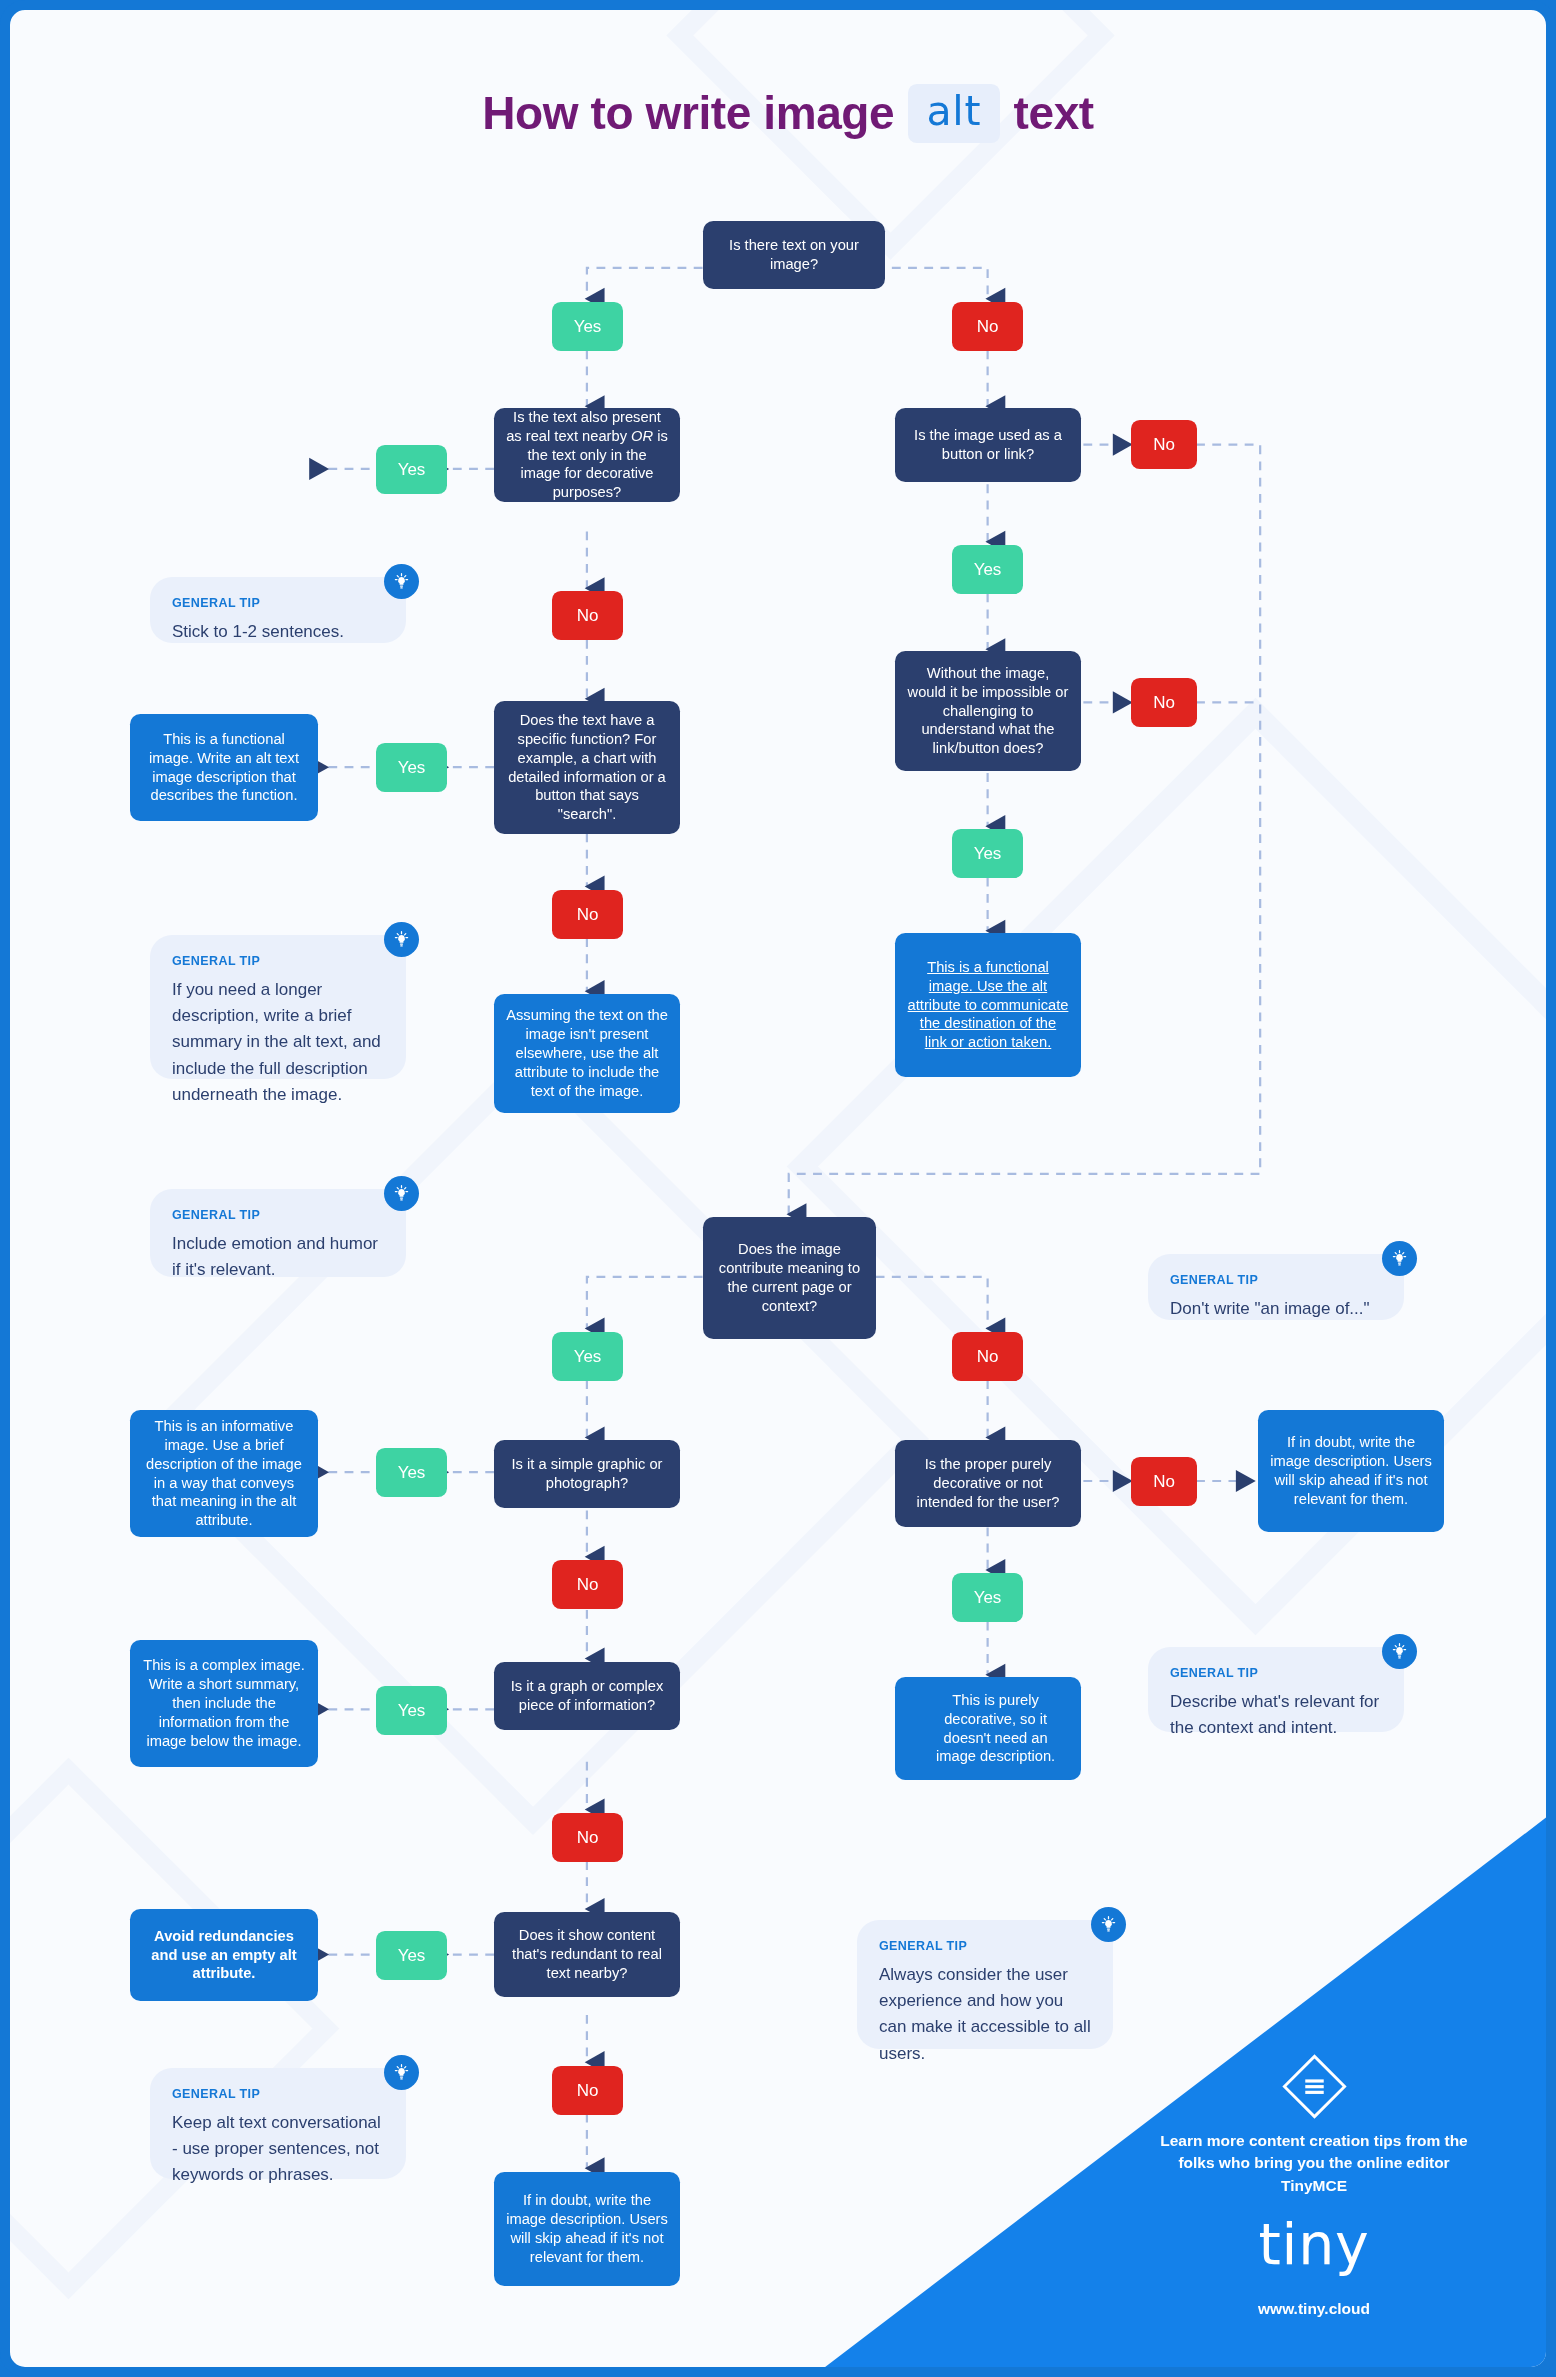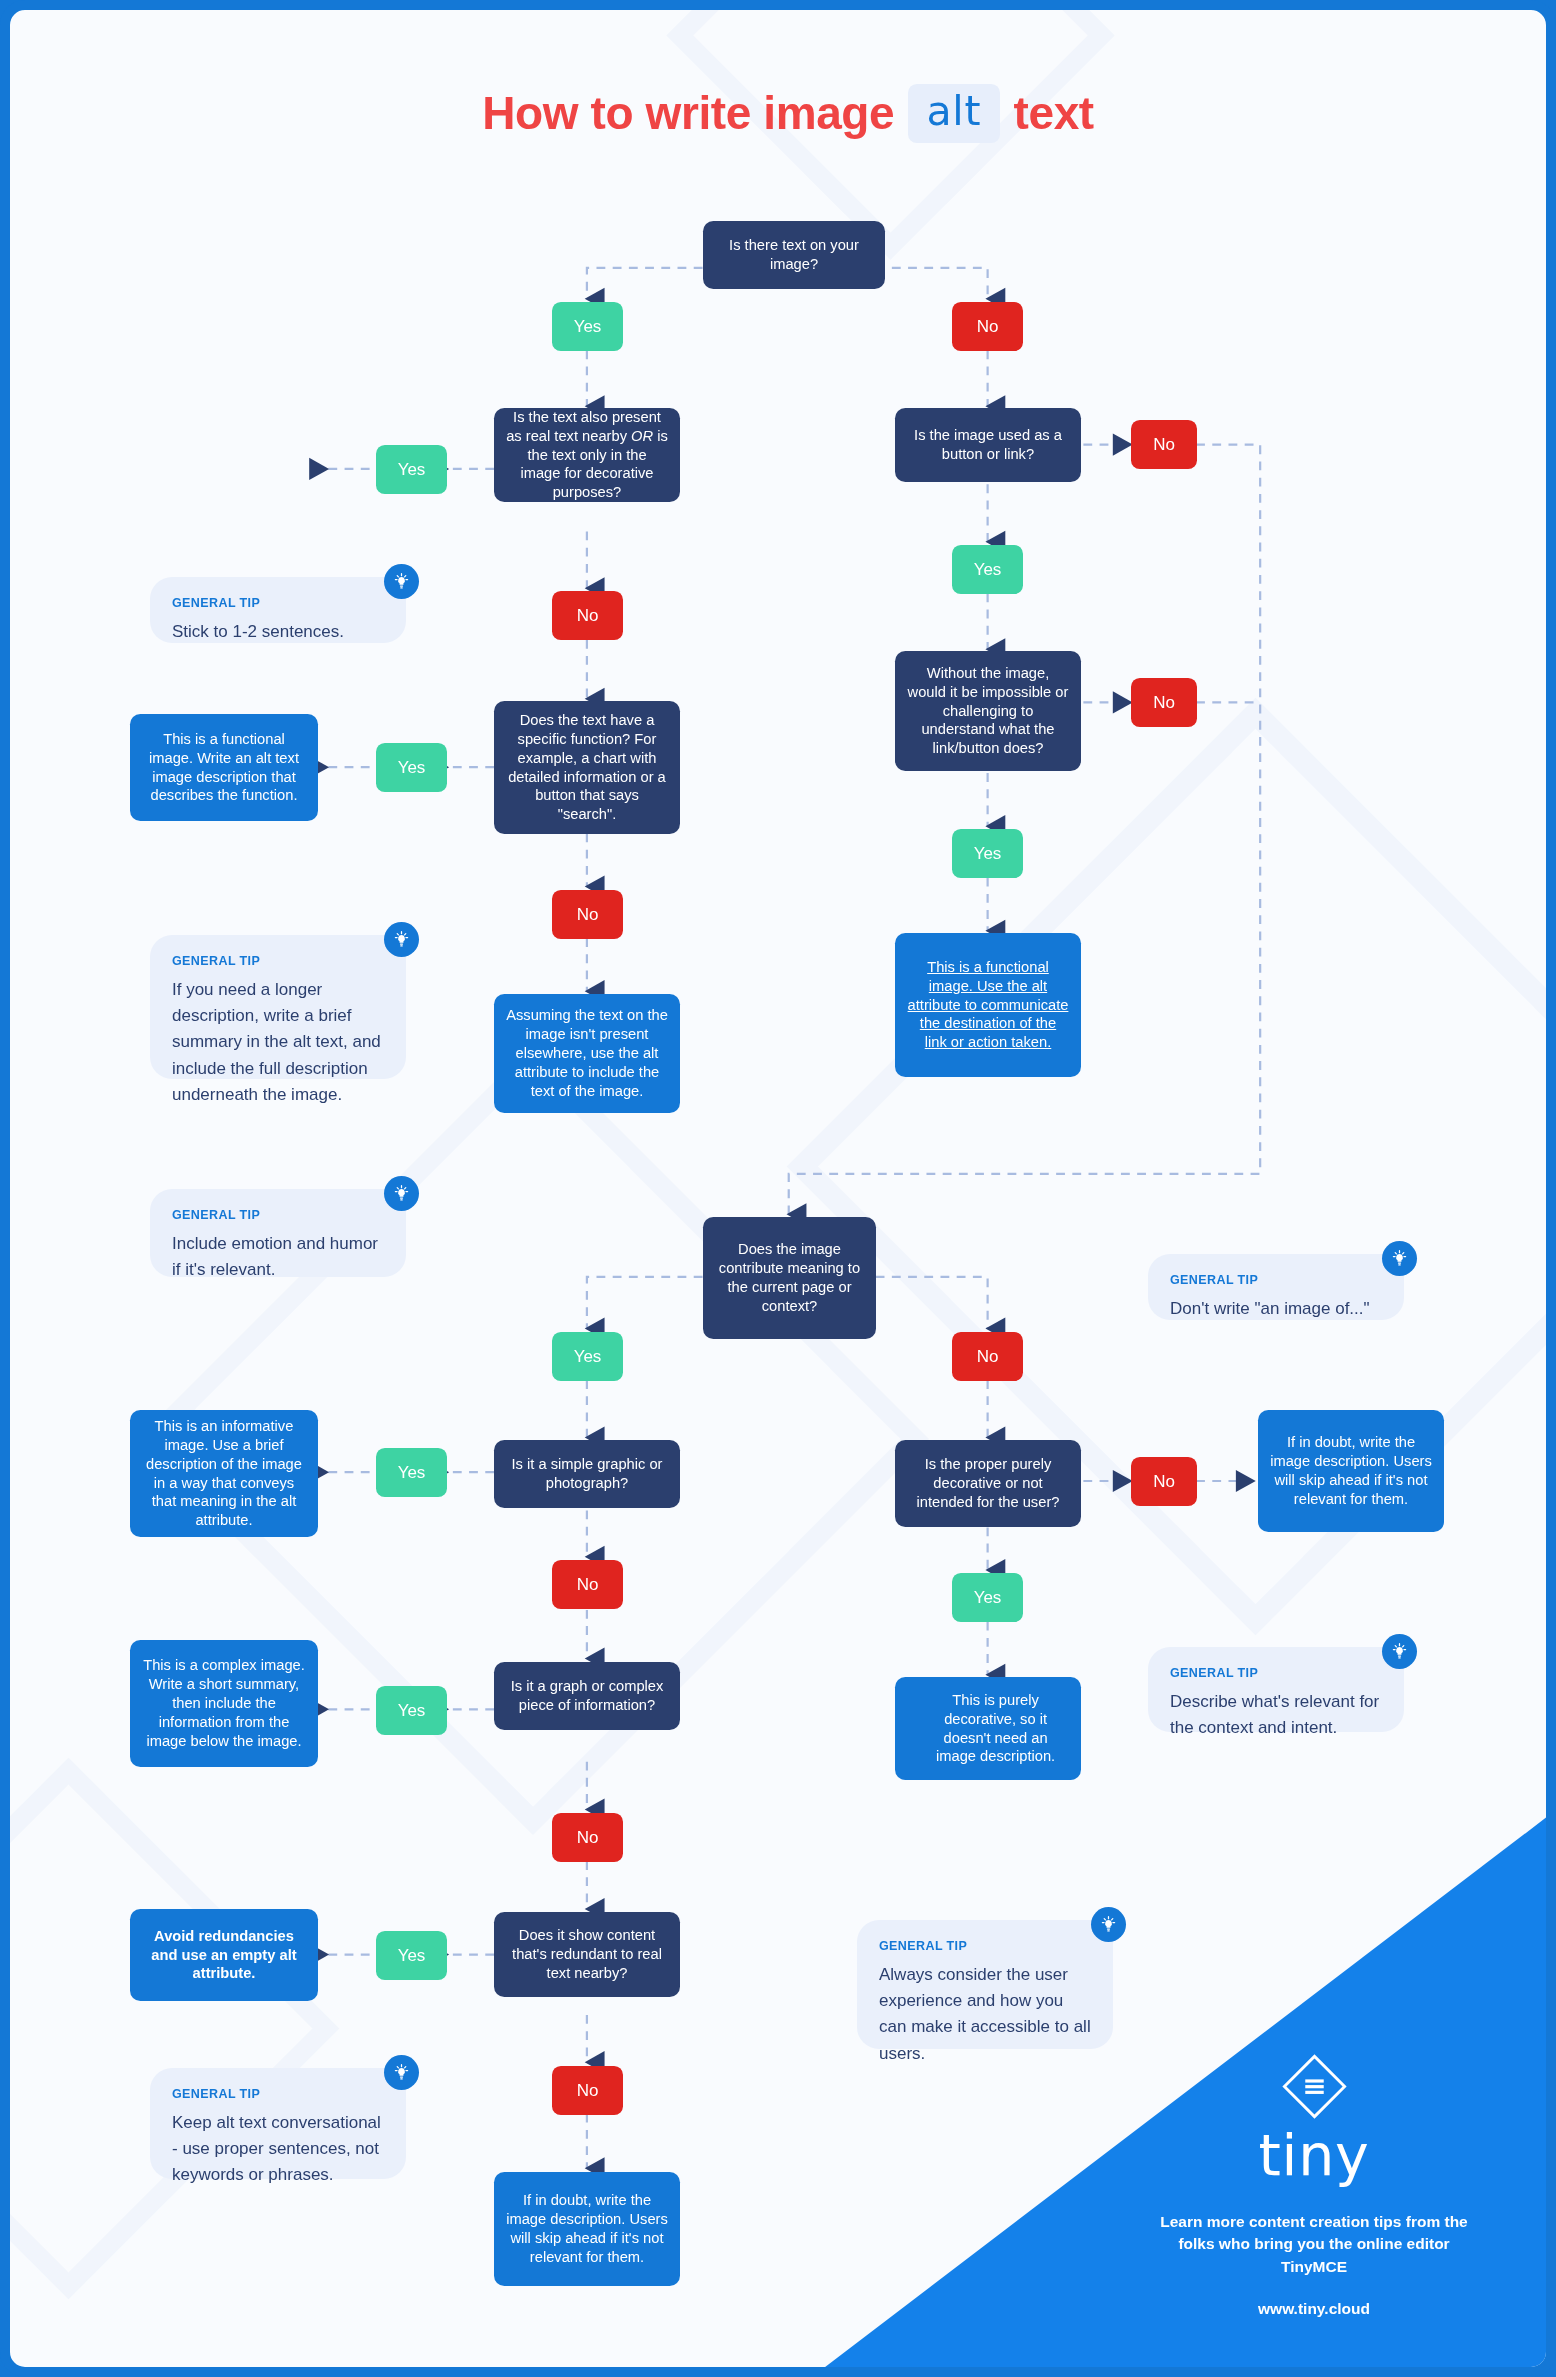--- a/index.html
+++ b/index.html
@@ -38,21 +38,21 @@
   #title-bar {
     position: absolute;
     left: 0; top: 74px;
     width: 1556px;
     text-align: center;
     white-space: nowrap;
   }
   #title-bar .t-word {
     font-size: 46px;
     font-weight: bold;
-    color: #ef4444;
+    color: #701a75;
     letter-spacing: -0.4px;
     vertical-align: middle;
   }
   #alt-badge {
     display: inline-block;
     vertical-align: middle;
     background: #e7eefb;
     color: #1478d6;
     border-radius: 8.8px;
     padding: 7.4px 19px 10.3px;
@@ -459,20 +459,20 @@
     <div id="footer-tri"></div>
     <div id="footer-inner">
       <div id="tiny-logo">
         <svg width="71" height="71" viewBox="0 0 100 100">
           <rect x="20" y="20" width="60" height="60" transform="rotate(45 50 50)" fill="none" stroke="#ffffff" stroke-width="4"></rect>
           <rect x="37" y="40" width="26" height="4.5" fill="#ffffff"></rect>
           <rect x="37" y="48" width="26" height="4.5" fill="#ffffff"></rect>
           <rect x="37" y="56" width="26" height="4.5" fill="#ffffff"></rect>
         </svg>
       </div>
+      <div id="footer-tagline">Learn more content creation tips from the folks who bring you the online editor TinyMCE</div>
       <div id="tiny-word">tiny</div>
-      <div id="footer-tagline">Learn more content creation tips from the folks who bring you the online editor TinyMCE</div>
       <div id="footer-url">www.tiny.cloud</div>
     </div>
   </div>
 
 </div>
 
 
 </body></html>

